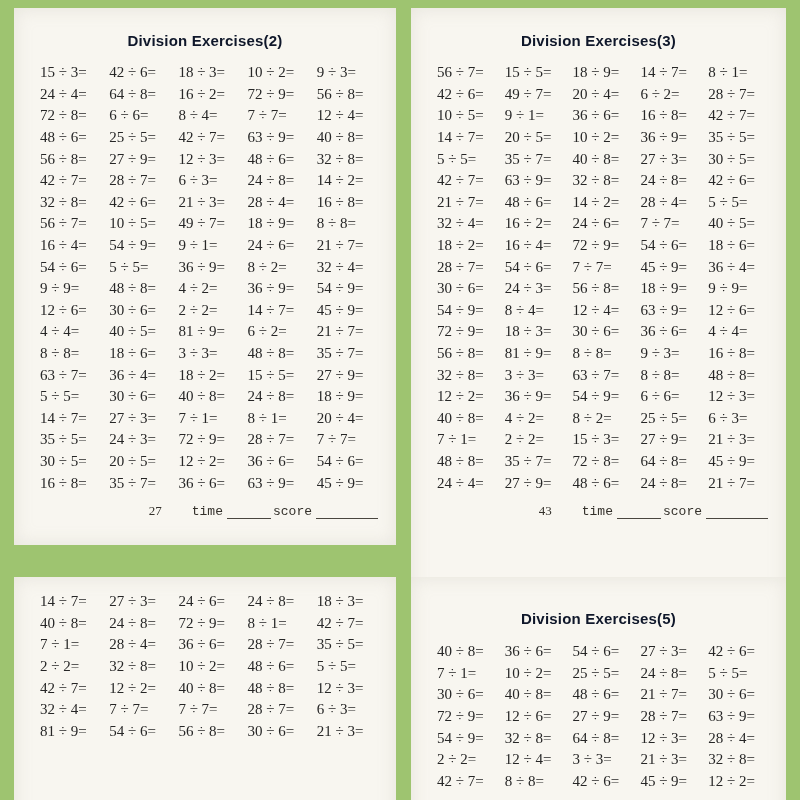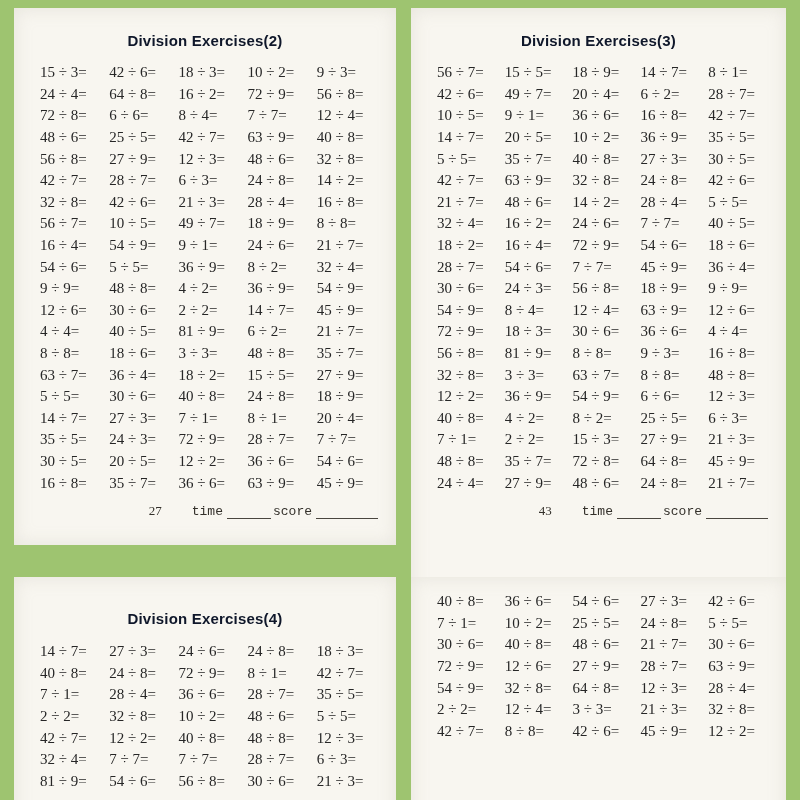--- a/index.html
+++ b/index.html
@@ -291,21 +291,20 @@
     <div class="footer">
       <span class="pnum">43</span>
       <span class="flabel">time</span>
       <span class="fline fline-time"></span>
       <span class="flabel">score</span>
       <span class="fline fline-score"></span>
     </div>
   </section>
 
   <section class="page page-bottom page-4">
-    <h2 class="page-title">Division Exercises(4)</h2>
     <div class="problems">
         <span class="cell">14 ÷ 7=</span>
         <span class="cell">27 ÷ 3=</span>
         <span class="cell">24 ÷ 6=</span>
         <span class="cell">24 ÷ 8=</span>
         <span class="cell">18 ÷ 3=</span>
         <span class="cell">40 ÷ 8=</span>
         <span class="cell">24 ÷ 8=</span>
         <span class="cell">72 ÷ 9=</span>
         <span class="cell">8 ÷ 1=</span>
@@ -332,20 +331,21 @@
         <span class="cell">6 ÷ 3=</span>
         <span class="cell">81 ÷ 9=</span>
         <span class="cell">54 ÷ 6=</span>
         <span class="cell">56 ÷ 8=</span>
         <span class="cell">30 ÷ 6=</span>
         <span class="cell">21 ÷ 3=</span>
       </div>
   </section>
 
   <section class="page page-bottom page-5">
+    <h2 class="page-title">Division Exercises(5)</h2>
     <div class="problems">
         <span class="cell">40 ÷ 8=</span>
         <span class="cell">36 ÷ 6=</span>
         <span class="cell">54 ÷ 6=</span>
         <span class="cell">27 ÷ 3=</span>
         <span class="cell">42 ÷ 6=</span>
         <span class="cell">7 ÷ 1=</span>
         <span class="cell">10 ÷ 2=</span>
         <span class="cell">25 ÷ 5=</span>
         <span class="cell">24 ÷ 8=</span>

